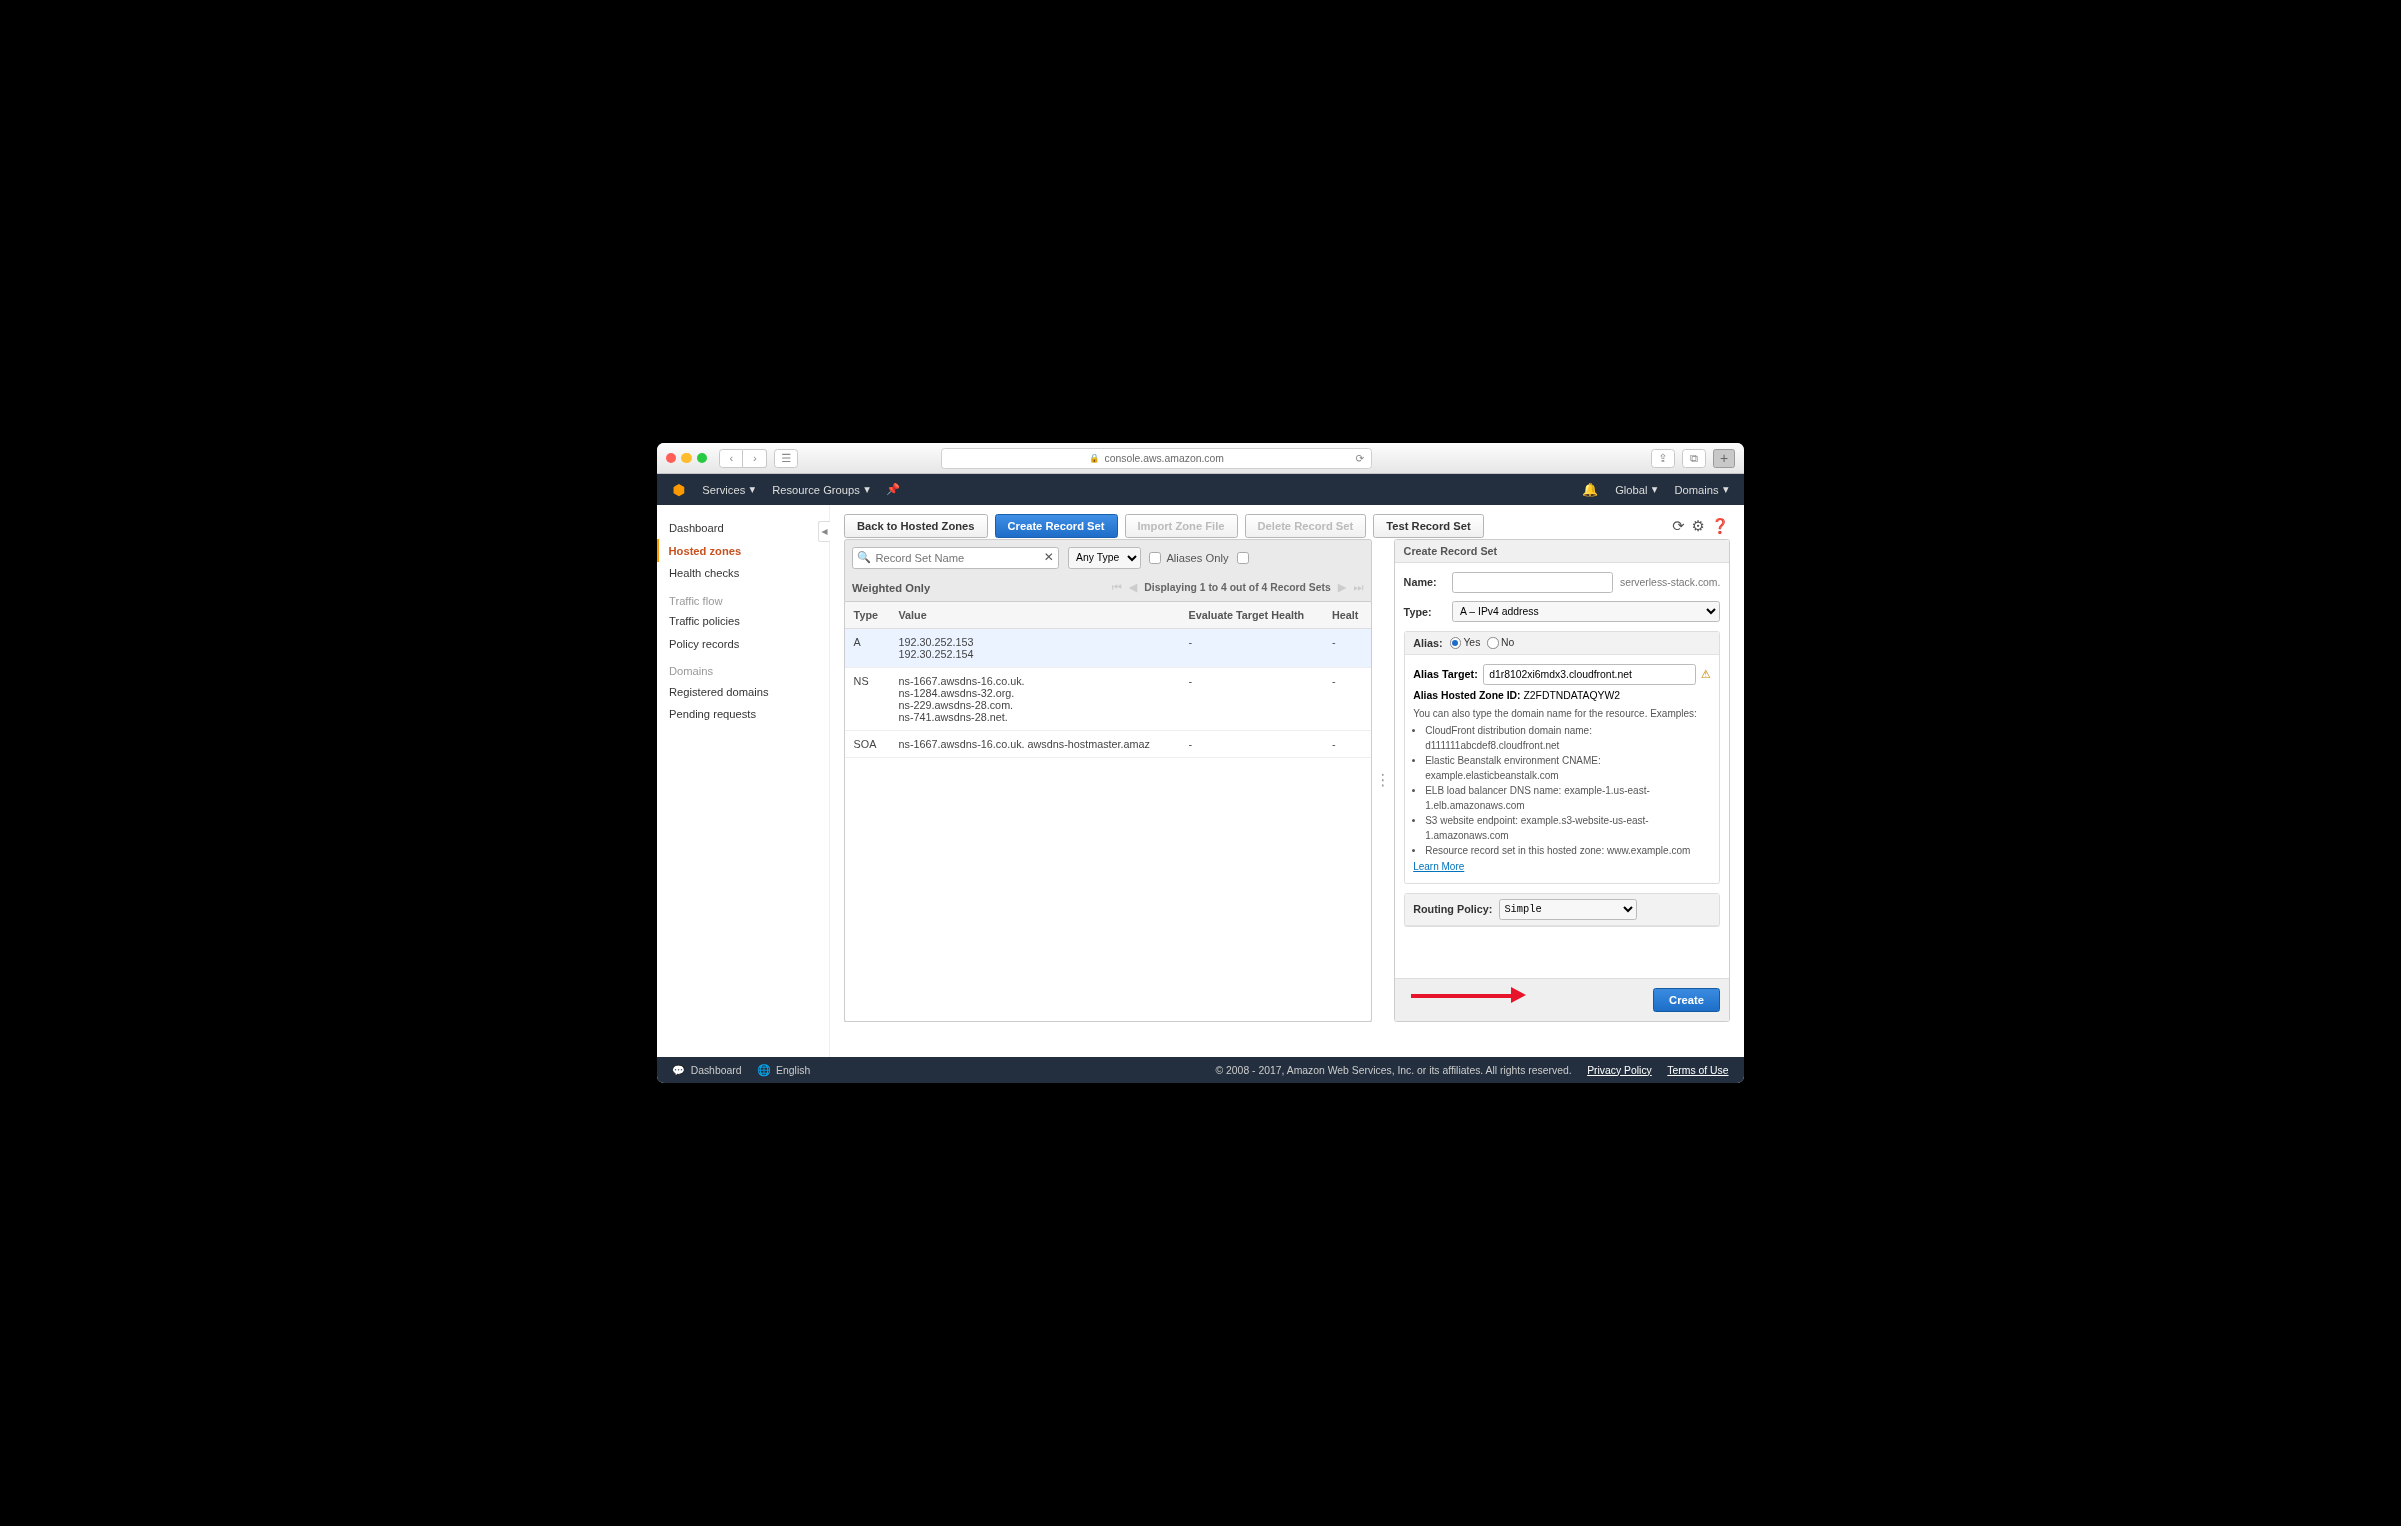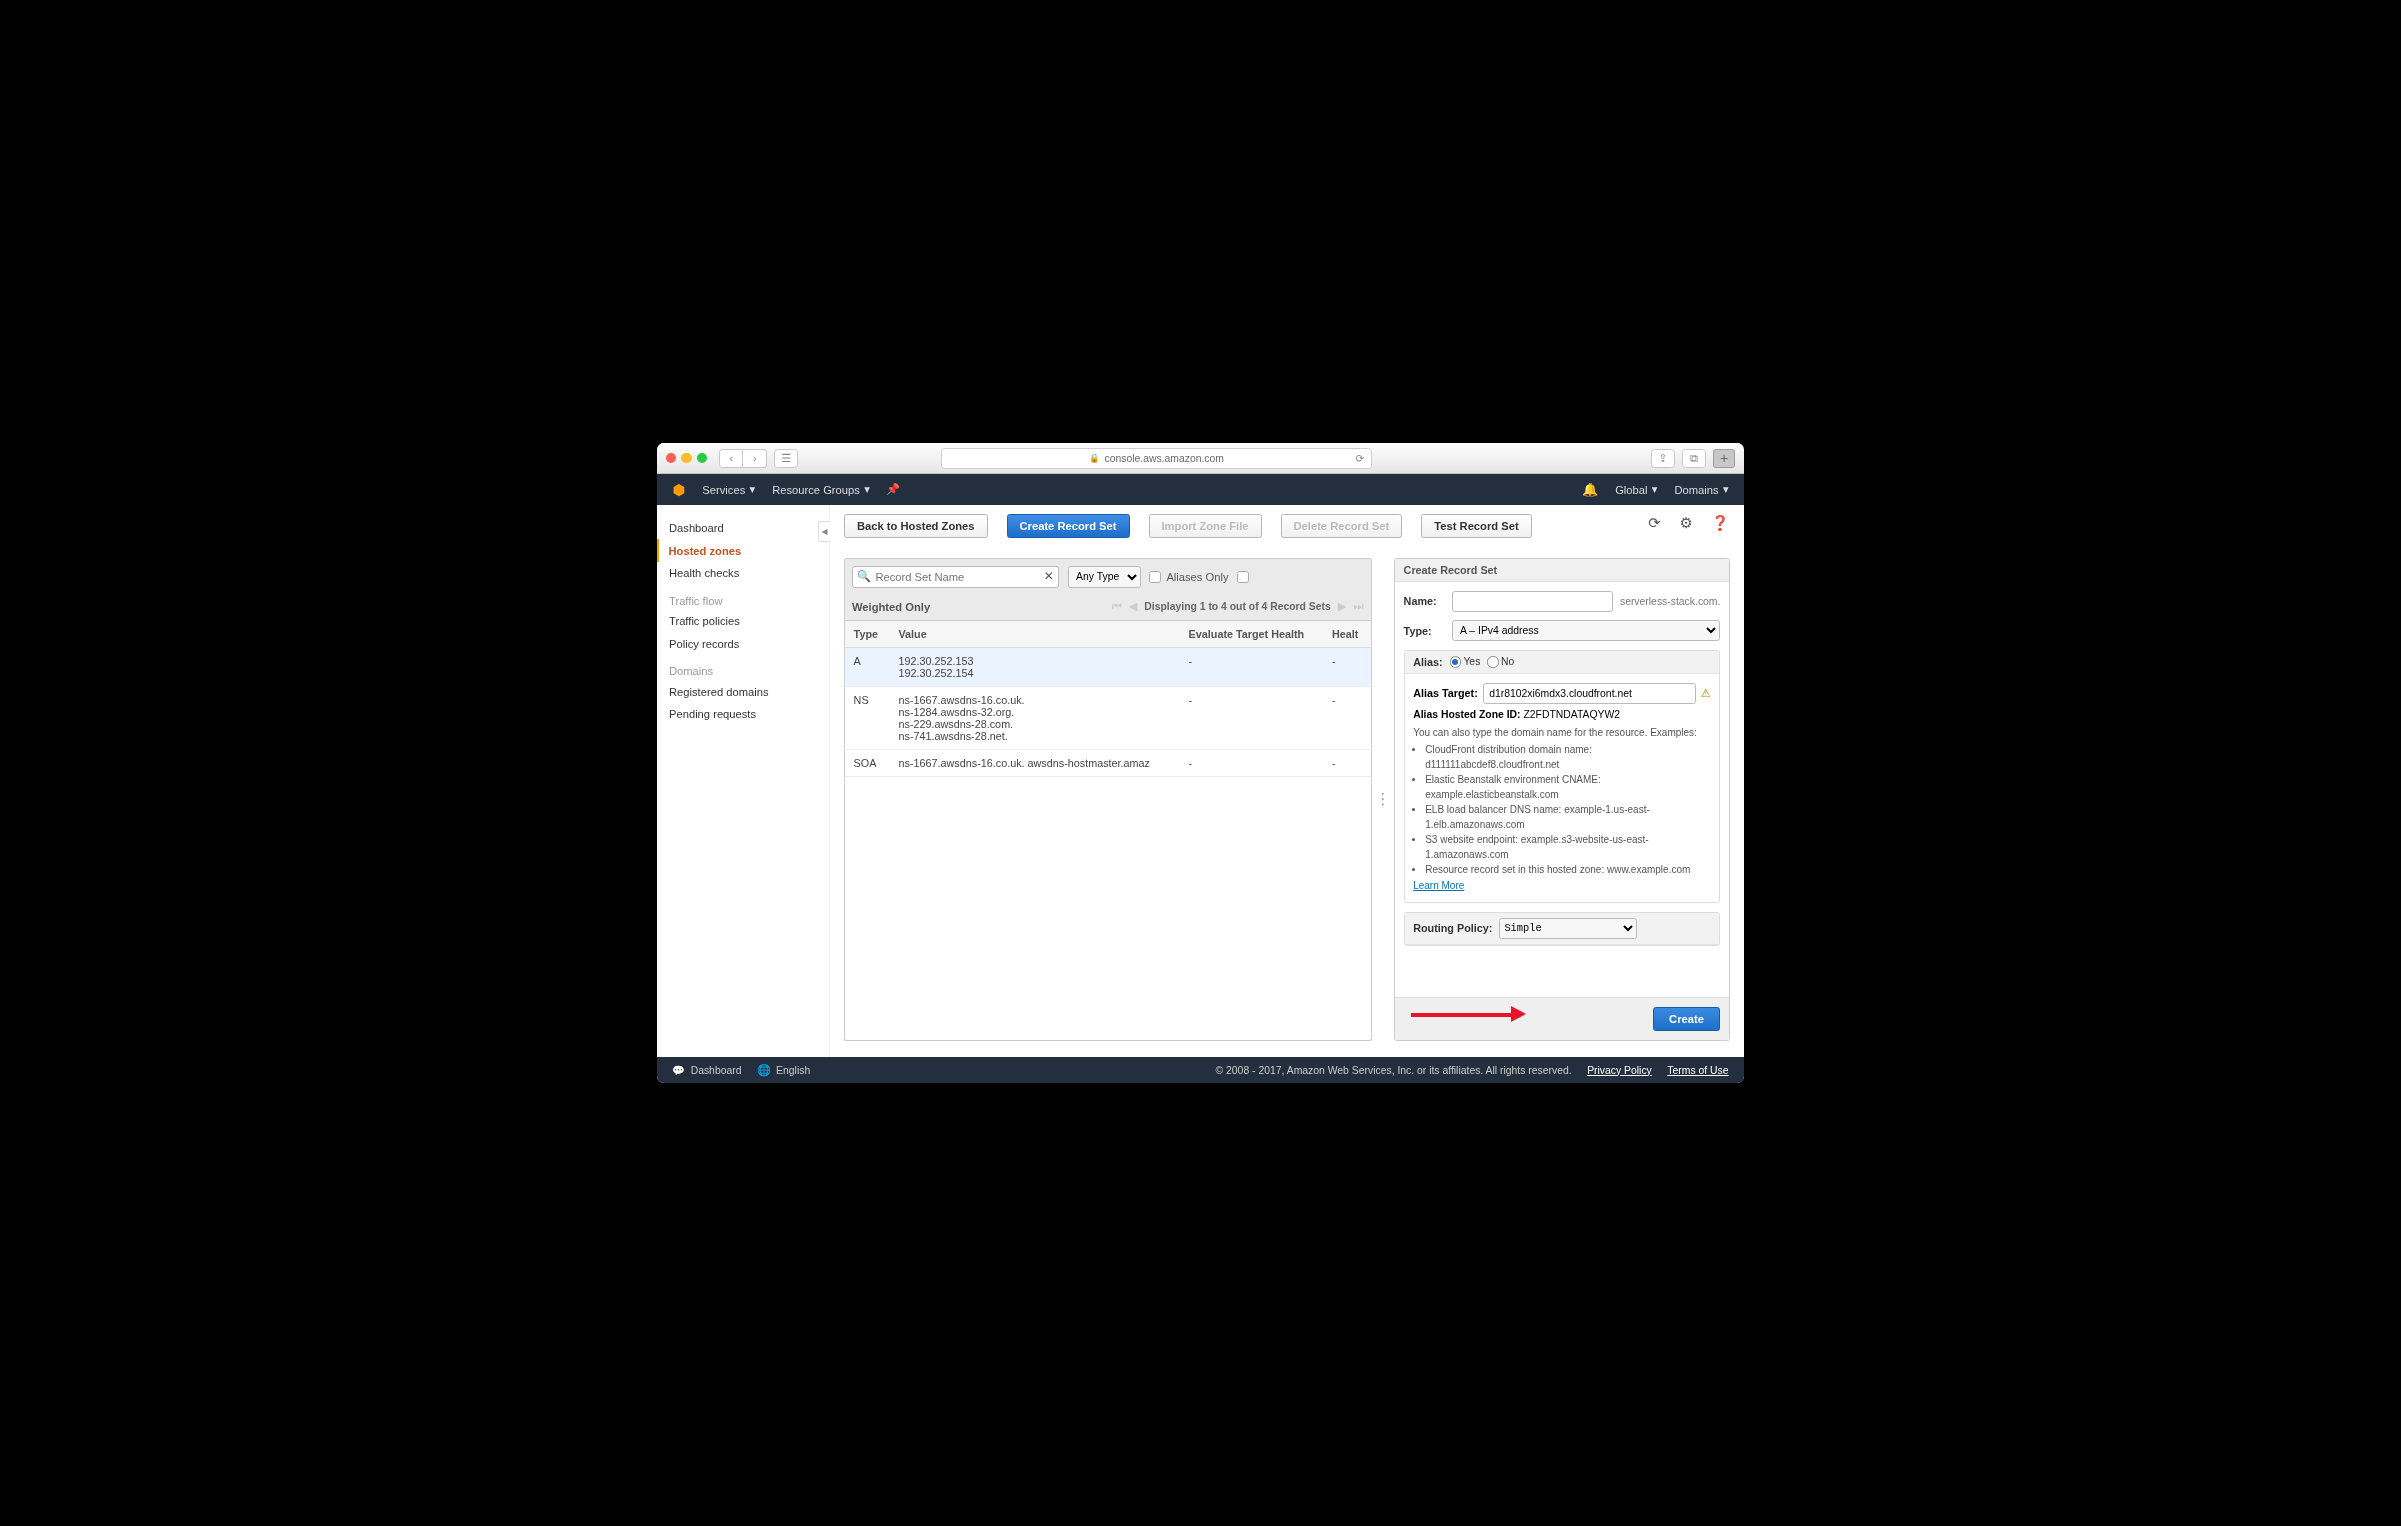--- a/index.html
+++ b/index.html
@@ -67,21 +67,21 @@
 .sidebar .collapse{
   position:absolute; top:15.5px; right:-0.9px; width:12px; height:21px;
   background:#fff; border:0.9px solid #ddd; border-right:none;
   border-radius:2.6px 0 0 2.6px; display:flex; align-items:center; justify-content:center;
   font-size:7.8px; color:#888;
 }
 .side-item{padding:5.2px 0; cursor:pointer;}
 .side-item.active{color:#c7511f; font-weight:600; border-left:2.6px solid #ff9900; margin-left:-12px; padding-left:9.5px;}
 .side-heading{color:#999; padding:10.4px 0 3.5px; font-size:11.2px;}
 .main{flex:1; padding:8.6px 14px 14px 14px; min-width:0;}
-.toolbar{display:flex; gap:19px; margin-bottom:20px;}
+.toolbar{display:flex; gap:7px; align-items:center; margin-bottom:1px;}
 .btn{
   height:24px; padding:0 12px; background:linear-gradient(#fff,#f0f0f0);
   border:0.9px solid #b5b5b5; border-radius:2.6px; font-size:11.2px; color:#333;
   display:inline-flex; align-items:center; cursor:pointer; font-weight:600;
 }
 .btn.disabled{color:#bbb; cursor:default;}
 .btn.primary{background:linear-gradient(#3f8fe6,#1e6ec9); border-color:#1b5faa; color:#fff;}
 .toolbar .spacer{flex:1;}
 .tool-ic{font-size:14.7px; color:#555; cursor:pointer;}
 .content-split{display:flex; gap:0; height:483px;}

